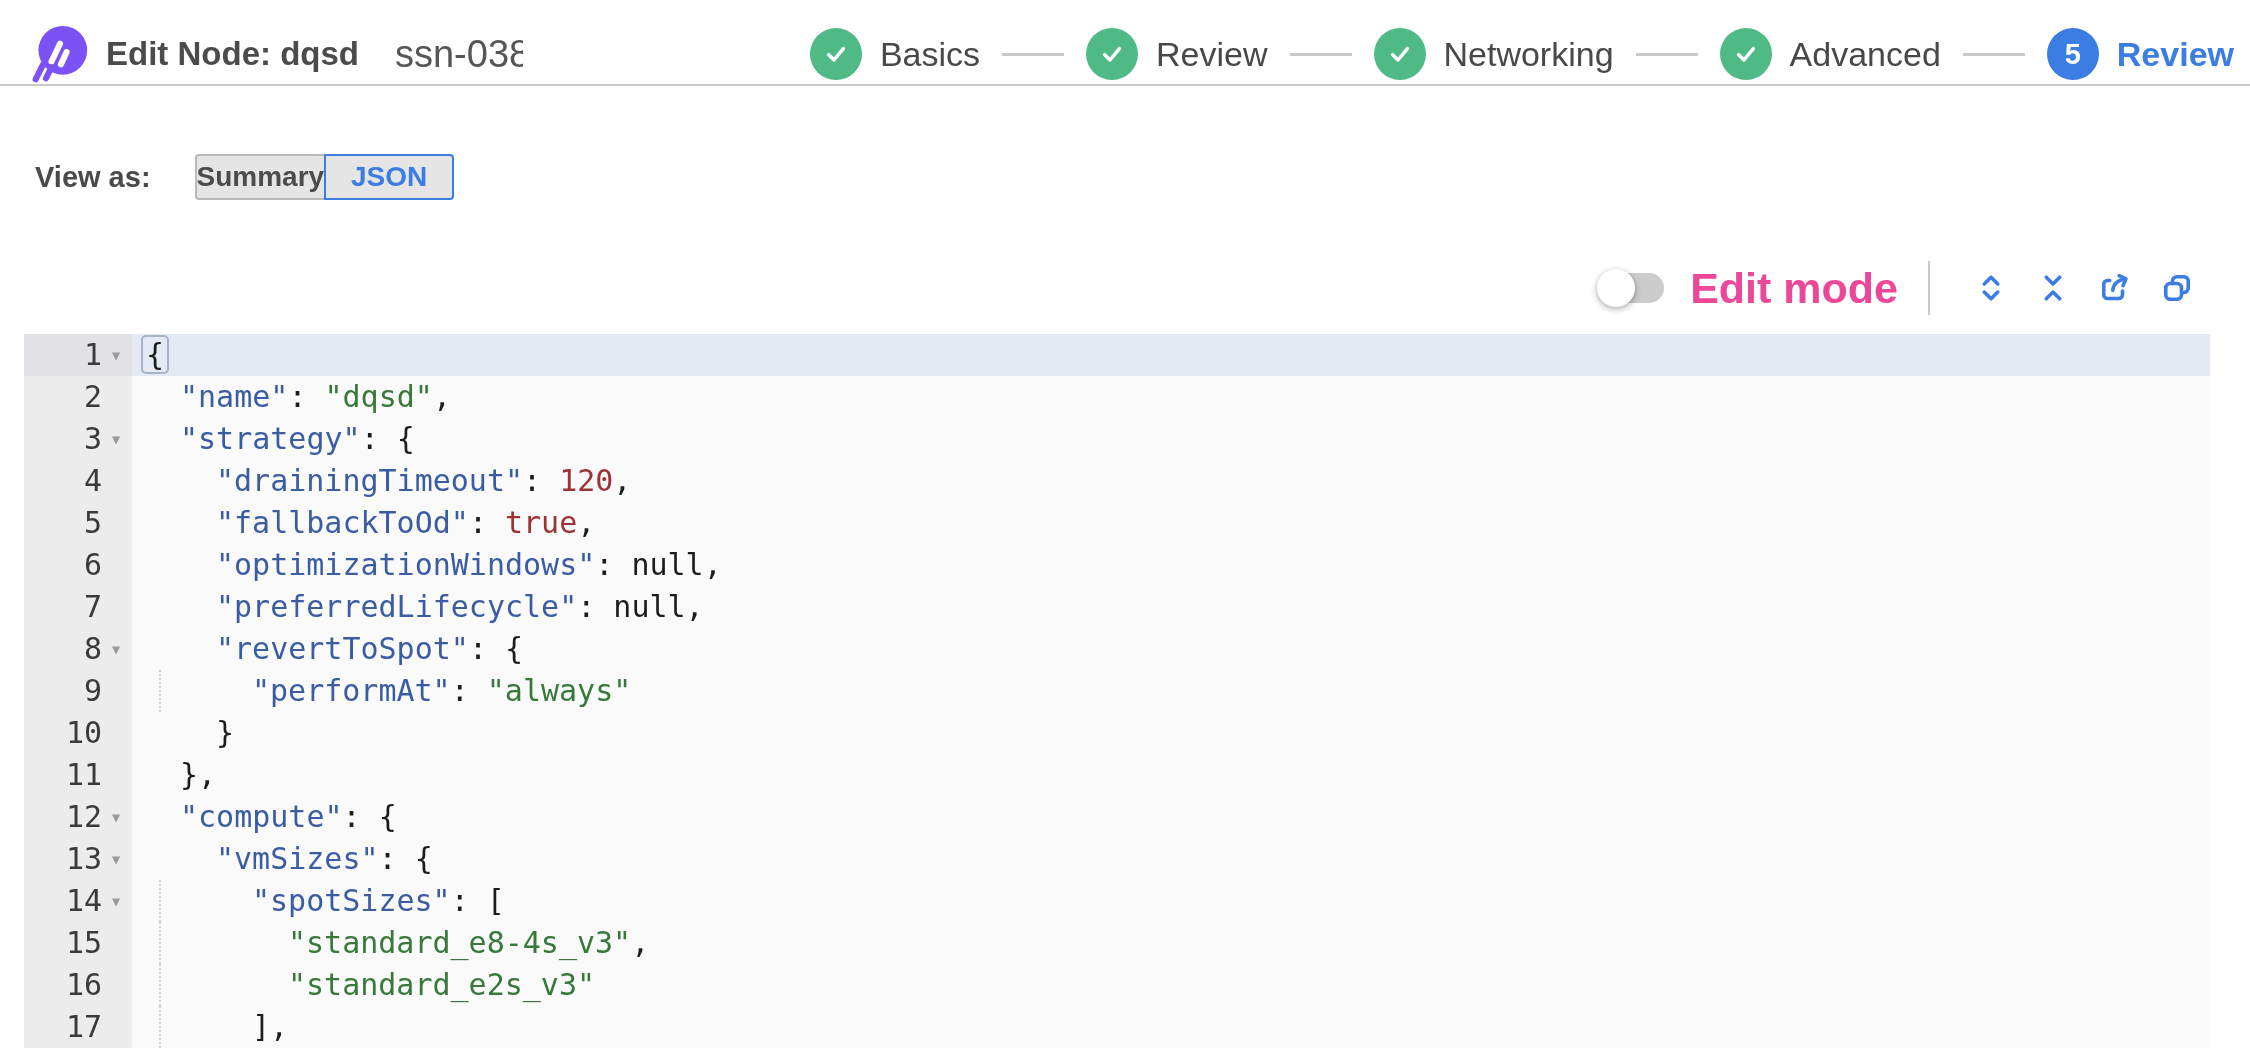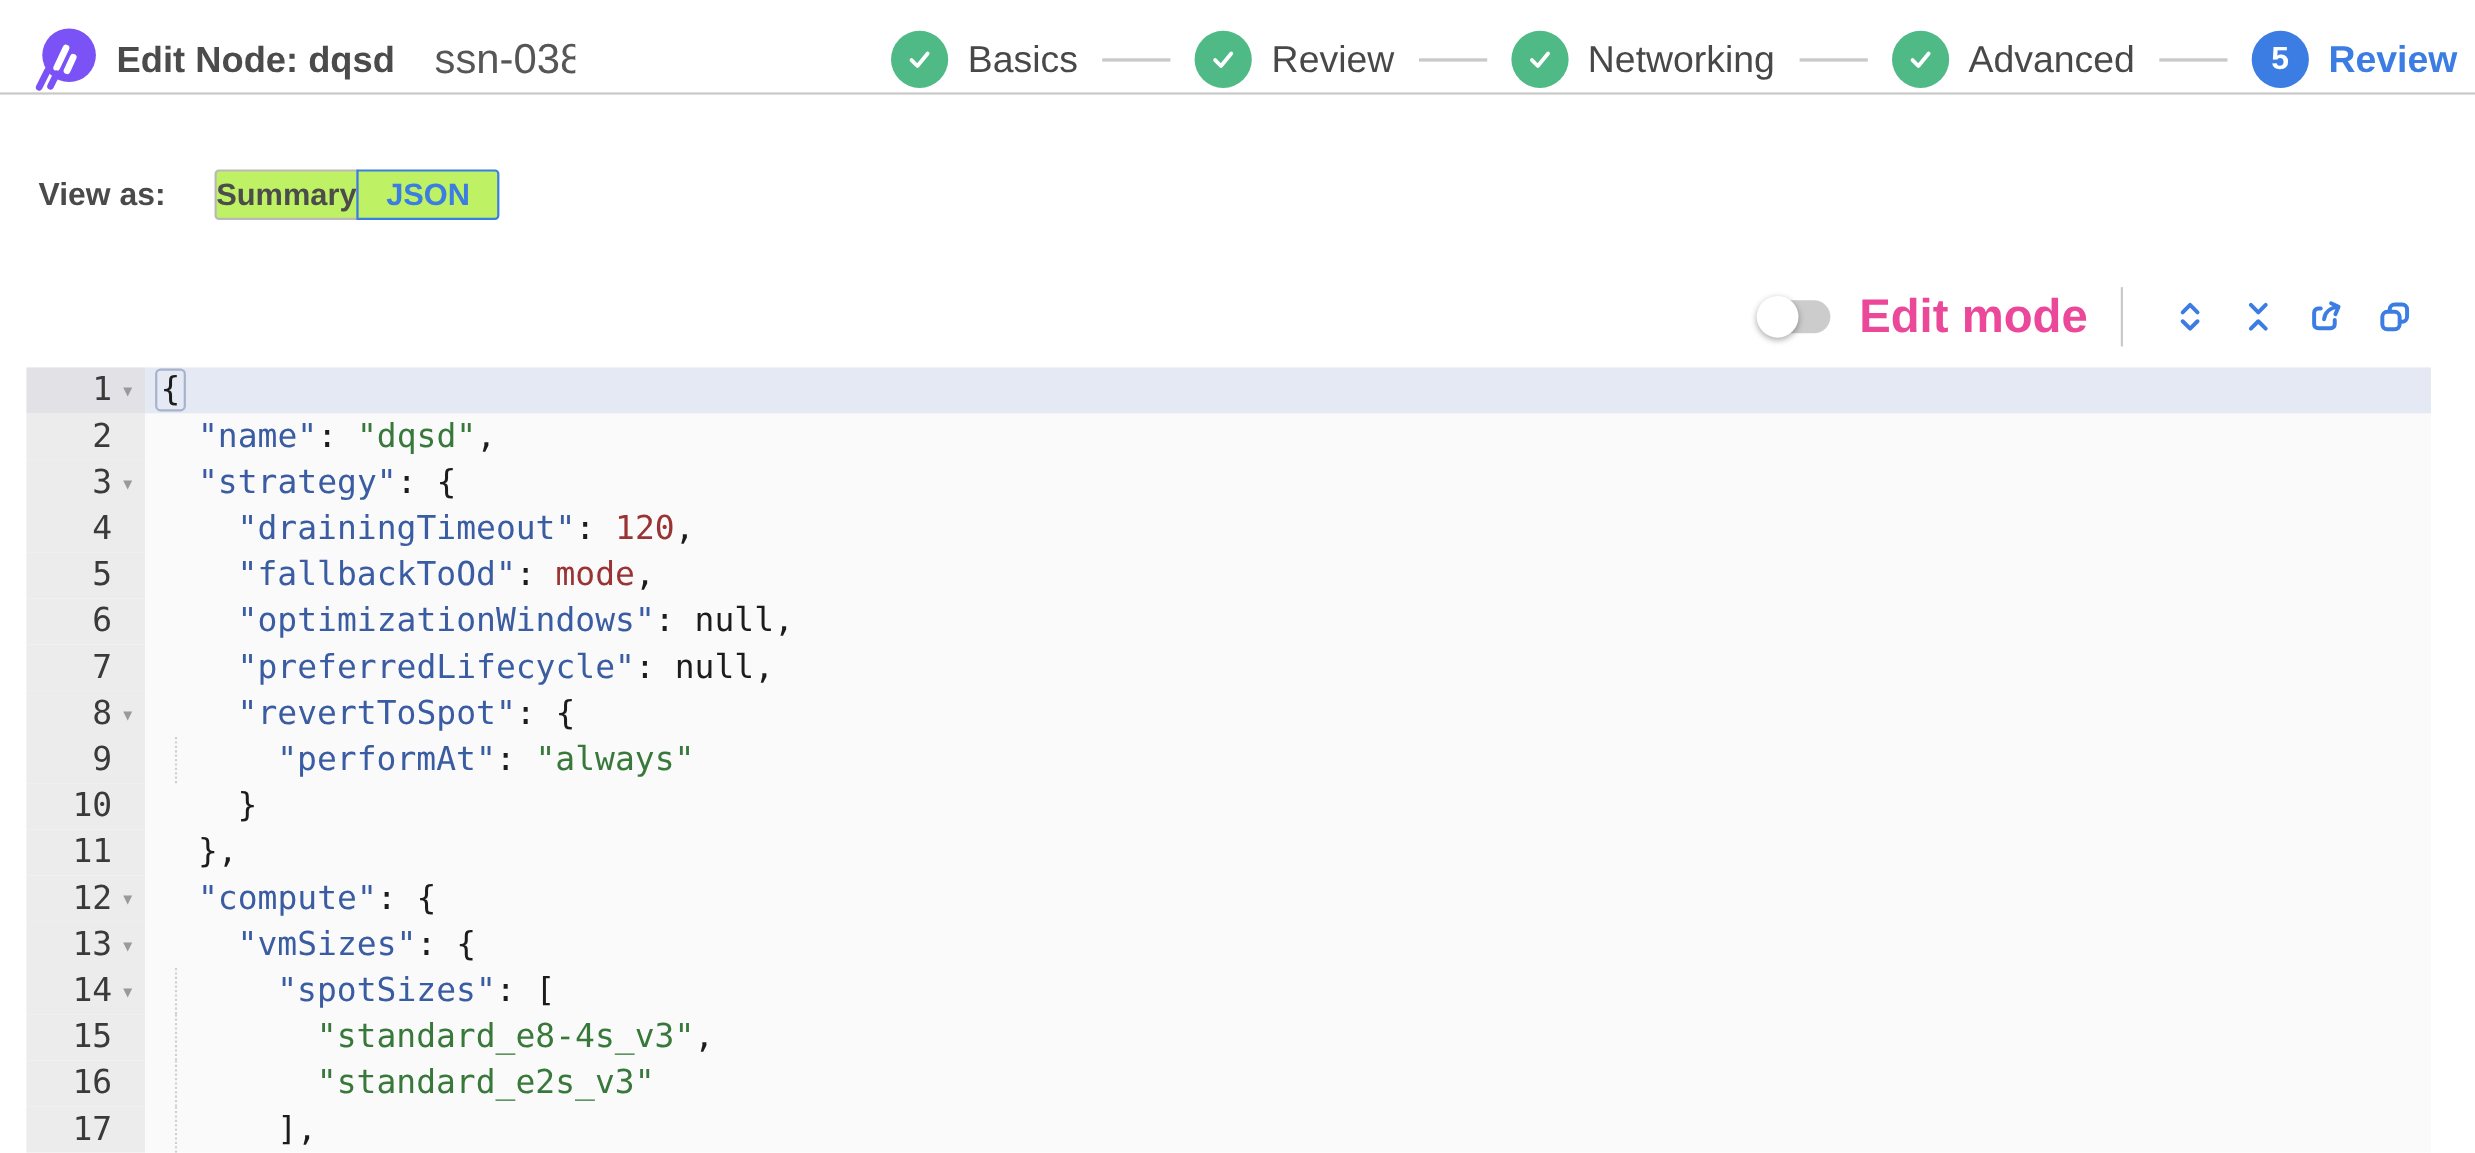--- a/index.html
+++ b/index.html
@@ -21,21 +21,21 @@
   .step-circle.complete { background:#4fba86; }
   .step-circle.current  { background:#3b7de2; color:#fff; font-size:29px; font-weight:700; }
   .step-circle svg { width:32px; height:32px; }
   .step-label { font-size:34px; color:#484848; margin-left:18px; white-space:nowrap; }
   .step-label.current { color:#3b7de2; font-weight:700; }
   .connector { width:62px; height:3px; background:#c9c9c9; margin:0 22px; flex:none; }
 
   
   .viewas-row { display:flex; align-items:center; margin:68px 0 0 35px; height:46px; }
   .viewas-label { font-size:29px; font-weight:700; color:#4a4a4a; margin-right:44px; }
-  .seg-btn { height:46px; background:#bef264; font-size:28px; font-weight:700;
+  .seg-btn { height:46px; background:#e5e5e5; font-size:28px; font-weight:700;
     display:flex; align-items:center; justify-content:center; cursor:pointer; }
   .seg-btn.plain { border:2px solid #b9b9b9; color:#4c4c4c; min-width:128px;
     border-radius:4px 0 0 4px; }
   .seg-btn.selected { border:2px solid #3b7de2; color:#3b7de2; min-width:130px;
     border-radius:0 4px 4px 0; margin-left:-2px; position:relative; z-index:1; }
 
   
   .toolbar-row { display:flex; align-items:center; justify-content:flex-end;
     margin:58px 42px 0 0; height:60px; }
   .toggle { width:64px; height:30px; border-radius:16px; background:#ccc;
@@ -193,21 +193,21 @@
         <span class="lnum">4</span>
         <span class="fold"></span>
       </div>
       <div class="code"><span class="ind" style="width: 72px;"></span><span class="tok-key">"drainingTimeout"</span><span class="tok-punct">: </span><span class="tok-num">120</span><span class="tok-punct">,</span></div>
     </div>
     <div class="ed-row">
       <div class="gut">
         <span class="lnum">5</span>
         <span class="fold"></span>
       </div>
-      <div class="code"><span class="ind" style="width: 72px;"></span><span class="tok-key">"fallbackToOd"</span><span class="tok-punct">: </span><span class="tok-num">mode</span><span class="tok-punct">,</span></div>
+      <div class="code"><span class="ind" style="width: 72px;"></span><span class="tok-key">"fallbackToOd"</span><span class="tok-punct">: </span><span class="tok-num">true</span><span class="tok-punct">,</span></div>
     </div>
     <div class="ed-row">
       <div class="gut">
         <span class="lnum">6</span>
         <span class="fold"></span>
       </div>
       <div class="code"><span class="ind" style="width: 72px;"></span><span class="tok-key">"optimizationWindows"</span><span class="tok-punct">: </span><span class="tok-null">null</span><span class="tok-punct">,</span></div>
     </div>
     <div class="ed-row">
       <div class="gut">

